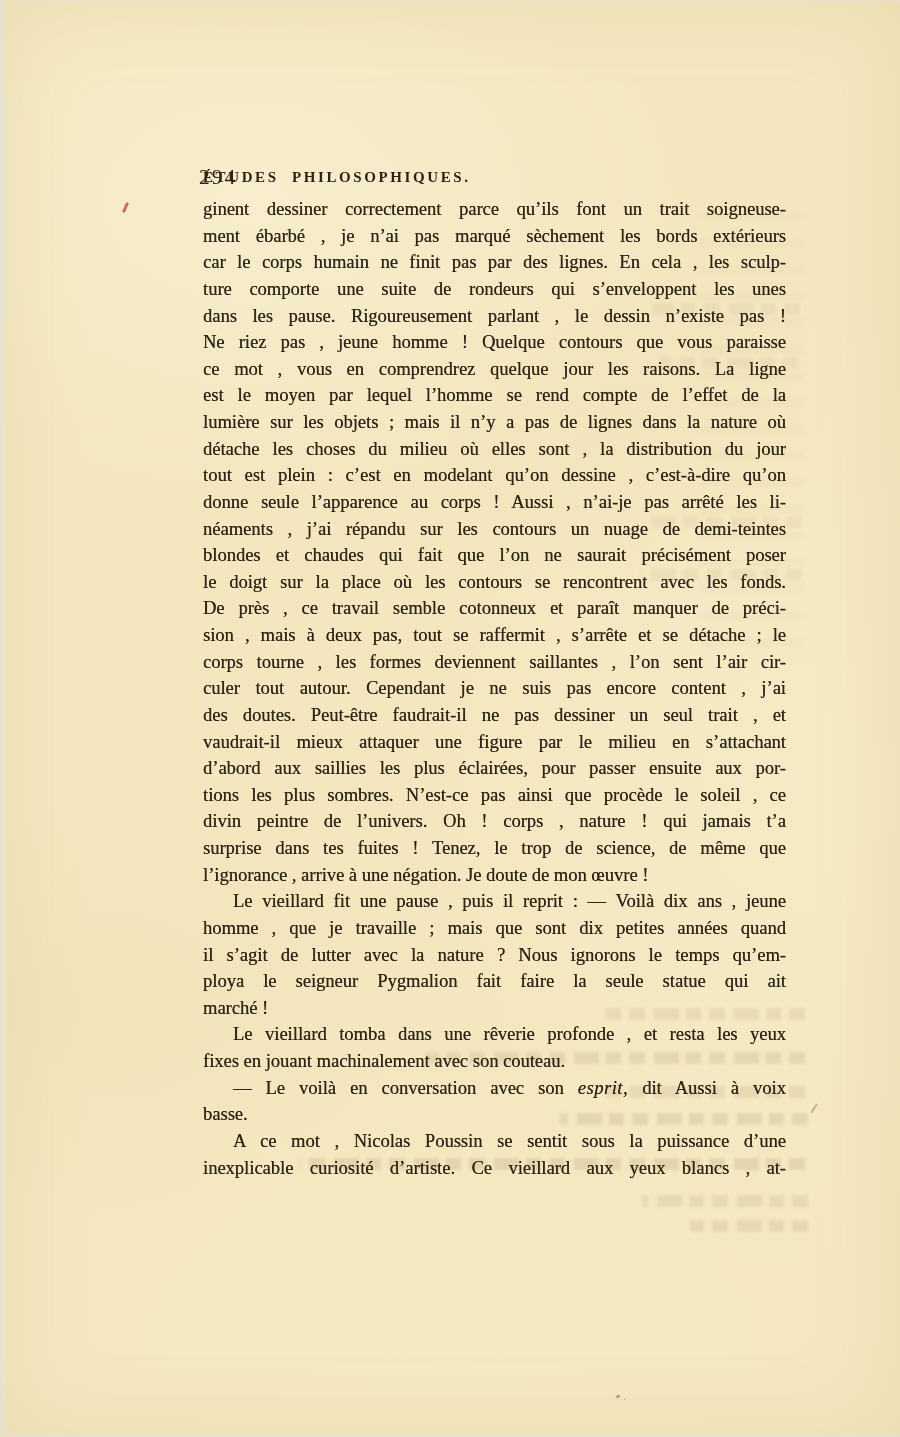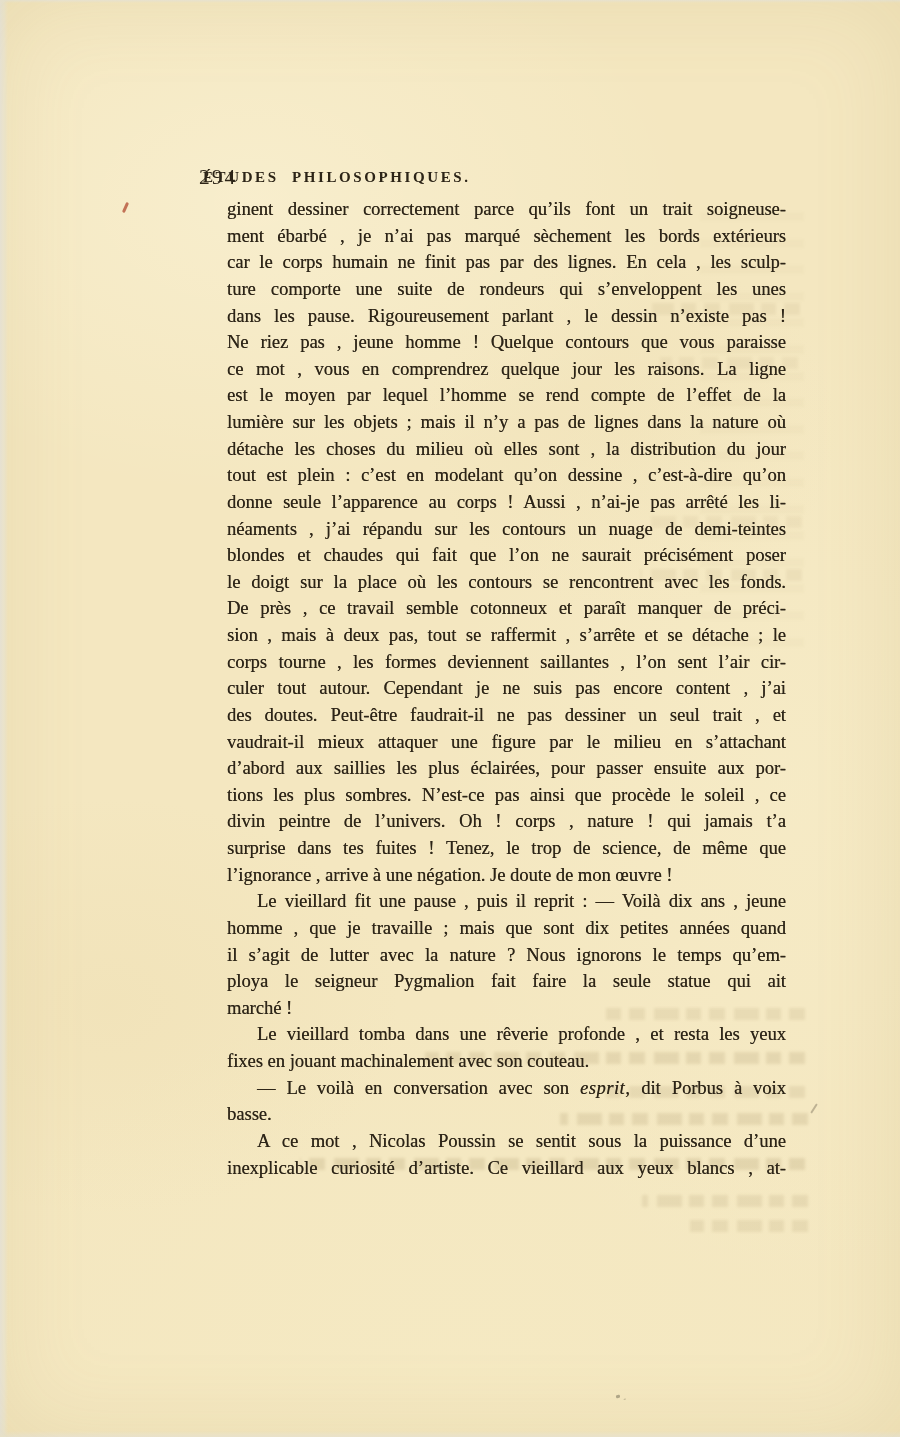--- a/index.html
+++ b/index.html
@@ -83,21 +83,20 @@
     width: 583px;
     font-size: 18.5px;
     line-height: 26.62px;
     text-shadow: 0.25px 0 0 rgba(44,36,23,0.75);
   }
   .line {
     text-align: justify;
     text-align-last: justify;
     min-height: 26.62px;
     white-space: normal;
-    margin-left: 24px;
   }
   .line.para-end { text-align-last: left; }
   .line.indent { text-indent: 30px; }
   .line i { font-style: italic; letter-spacing: 0.5px; }
 
   
   .ghost {
     position: absolute;
     height: 12px;
     opacity: 0.11;
@@ -216,21 +215,21 @@
         <div class="line">homme , que je travaille ; mais que sont dix petites années quand</div>
         <div class="line">il s’agit de lutter avec la nature ? Nous ignorons le temps qu’em-</div>
         <div class="line">ploya le seigneur Pygmalion fait faire la seule statue qui ait</div>
         <div class="line para-end">marché !</div>
       </div>
       <div class="paragraph">
         <div class="line indent">Le vieillard tomba dans une rêverie profonde , et resta les yeux</div>
         <div class="line para-end">fixes en jouant machinalement avec son couteau.</div>
       </div>
       <div class="paragraph">
-        <div class="line indent"><span>— Le voilà en conversation avec son </span><i>esprit,</i><span> dit Porbus à voix</span></div>
+        <div class="line indent"><span>— Le voilà en conversation avec son </span><i>esprit,</i><span> dit Aussi à voix</span></div>
         <div class="line para-end">basse.</div>
       </div>
       <div class="paragraph">
         <div class="line indent">A ce mot , Nicolas Poussin se sentit sous la puissance d’une</div>
         <div class="line">inexplicable curiosité d’artiste. Ce vieillard aux yeux blancs , at-</div>
       </div>
     </div>
 
   <div class="margin-mark"></div>
   <div class="speck-bottom"></div>

